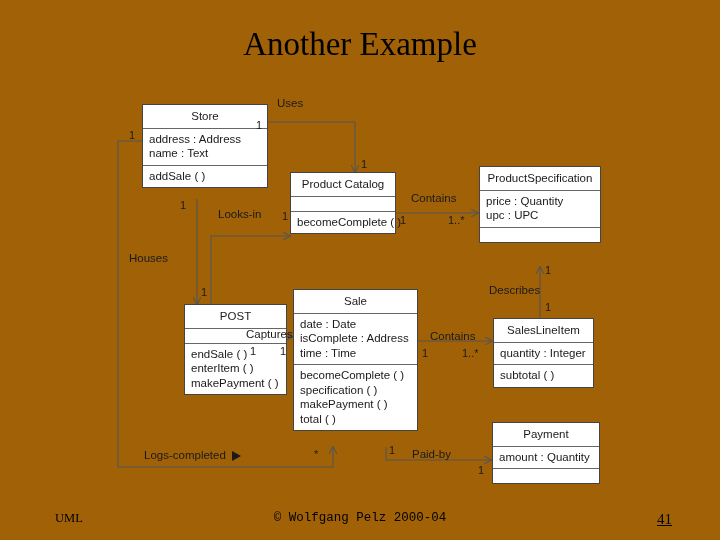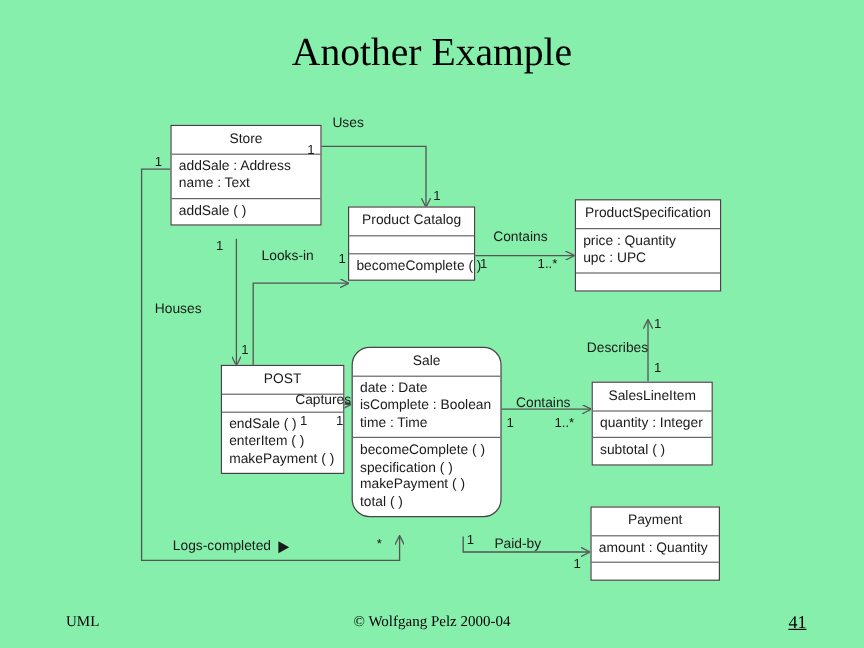--- a/index.html
+++ b/index.html
@@ -12,21 +12,21 @@
     height: 540px;
     position: relative;
     font-family: "Liberation Sans", sans-serif;
     overflow: hidden;
   }
   #slide {
     position: absolute;
     left: 0; top: 0;
     width: 720px;
     height: 540px;
-    background: #86efac;
+    background: #a16207;
   }
   #slide-title {
     position: absolute;
     left: 0;
     top: 24px;
     width: 720px;
     text-align: center;
     font-family: "Liberation Serif", serif;
     font-size: 33px;
     font-weight: normal;
@@ -108,21 +108,21 @@
     font-family: "Liberation Serif", serif;
     font-size: 12.5px;
     color: #000000;
   }
   #footer-center {
     position: absolute;
     left: 0;
     top: 6px;
     width: 720px;
     text-align: center;
-    font-family: Liberation Serif, serif;
+    font-family: Liberation Mono, monospace;
     font-size: 12.5px;
     color: #000000;
   }
   #footer-right {
     position: absolute;
     right: 48px;
     top: 6px;
     font-family: "Liberation Serif", serif;
     font-size: 15px;
     color: #000000;
@@ -164,21 +164,21 @@
 
         <path d="M 386 447 L 386 460 L 491 460" marker-end="url(#arrowOpen)"></path>
       </g>
 
       <polygon points="232,451 241,456 232,461" fill="#1a1a1a" stroke="none"></polygon>
     </svg>
 
     <div class="uml-class" style="left:142px; top:104px; width:126px;">
       <div class="compartment cname">Store</div>
       <div class="compartment">
-        <div class="line">addSale : Address</div>
+        <div class="line">address : Address</div>
         <div class="line">name : Text</div>
       </div>
       <div class="compartment">
         <div class="line">addSale ( )</div>
       </div>
     </div>
 
     <div class="uml-class" style="left:290px; top:172px; width:106px;">
       <div class="compartment cname">Product Catalog</div>
       <div class="compartment empty"></div>
@@ -199,25 +199,25 @@
     <div class="uml-class" style="left:143px; top:304px; width:103px;margin-left:41px;">
       <div class="compartment cname">POST</div>
       <div class="compartment empty"></div>
       <div class="compartment">
         <div class="line">endSale ( )</div>
         <div class="line">enterItem ( )</div>
         <div class="line">makePayment ( )</div>
       </div>
     </div>
 
-    <div class="uml-class" style="left:293px; top:289px; width:125px;border-radius:15px;">
+    <div class="uml-class" style="left:293px; top:289px; width:125px;">
       <div class="compartment cname">Sale</div>
       <div class="compartment">
         <div class="line">date : Date</div>
-        <div class="line">isComplete : Boolean</div>
+        <div class="line">isComplete : Address</div>
         <div class="line">time : Time</div>
       </div>
       <div class="compartment">
         <div class="line">becomeComplete ( )</div>
         <div class="line">specification ( )</div>
         <div class="line">makePayment ( )</div>
         <div class="line">total ( )</div>
       </div>
     </div>
 

